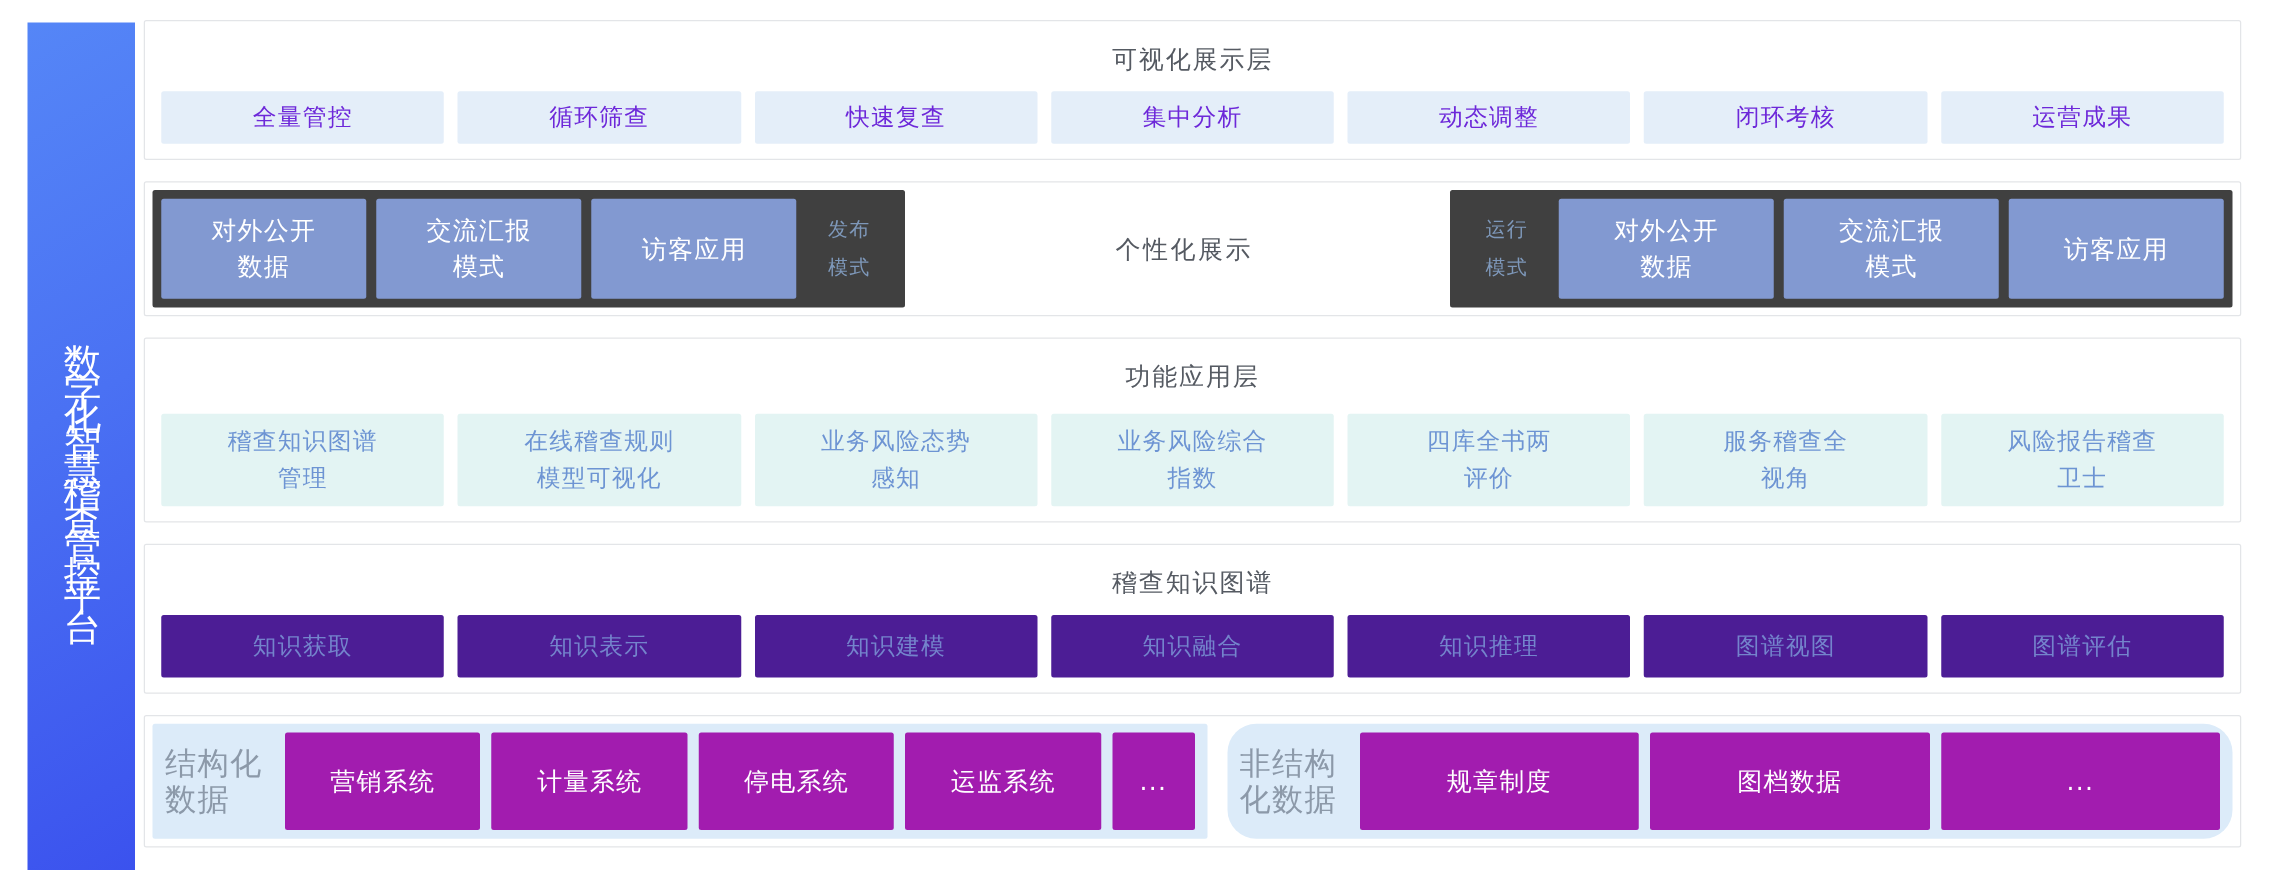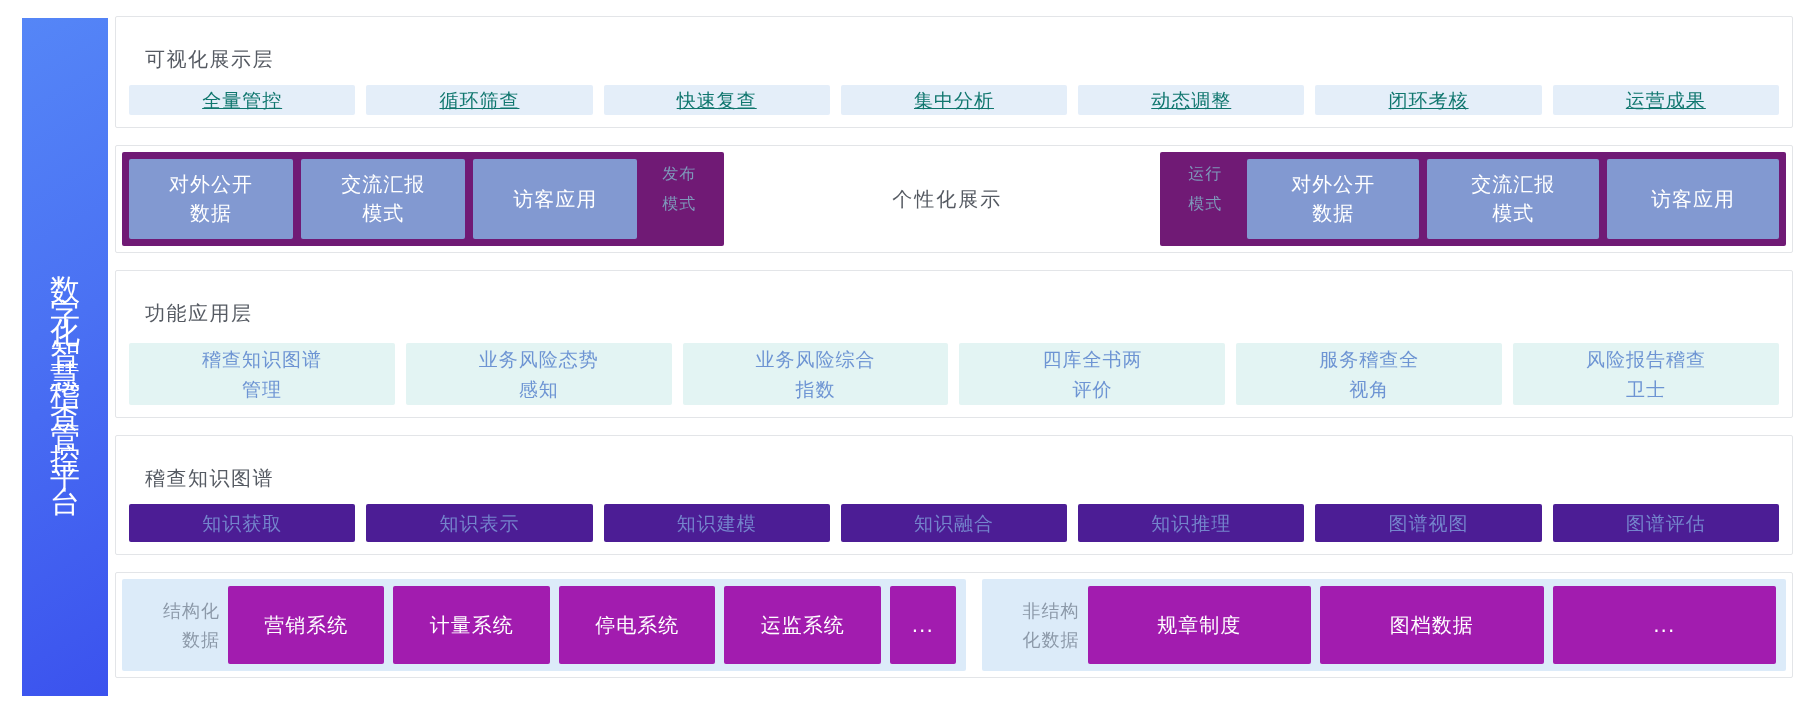--- a/index.html
+++ b/index.html
@@ -26,48 +26,48 @@
   .content {
     position: absolute; left: 115px; top: 0; width: 1678px;
     display: flex; flex-direction: column; gap: 17px;
     padding-top: 16px; box-sizing: border-box;
   }
   .layer {
     background: #ffffff; border: 1px solid #e3e5e8; border-radius: 2px;
     box-sizing: border-box;
   }
   .layer-title {
-    margin: 16px; text-align: left; font-size: 20px; font-weight: 400;
+    margin: 4px; text-align: center; font-size: 20px; font-weight: 400;
     color: #555a62; letter-spacing: 1.5px; line-height: 28px;
   }
 
   
   .titled-row { display: flex; flex-direction: column; padding: 12px 13px; }
   .titled-row .layer-title { margin-bottom: 12px; }
   .items-row { display: flex; gap: 11px; flex: 1; }
   .item {
     flex: 1; display: flex; align-items: center; justify-content: center;
     font-size: 19px; letter-spacing: 1px; border-radius: 2px;
     text-align: center; white-space: pre-line; line-height: 30px;
   }
   .row1 { height: 112px; }
-  .blue-item { background: #e4eef9; color: #0f766e; text-decoration: underline; }
+  .blue-item { background: #e4eef9; color: #6d28d9; }
 
   .row3 { height: 148px; }
   .row3 .layer-title { margin-bottom: 16px; }
   .mint-item { background: #e3f4f3; color: #6d94d3; }
 
   .row4 { height: 120px; }
   .lav-item { background: #4c1d95; color: #7484cc; }
 
   
   .row2 { height: 108px; padding: 6px; display: flex; align-items: stretch; }
   .mode-panel {
-    background: #701a75; border-radius: 2px;
-    display: flex; padding: 7px; gap: 4px;
+    background: #404040; border-radius: 2px;
+    display: flex; align-items: center; padding: 7px; gap: 4px;
     box-sizing: border-box;
   }
   .mode-panel.left  { width: 36.2%; }
   .mode-panel.right { width: 37.6%; }
   .mode-boxes { flex: 1; display: flex; gap: 8px; align-self: stretch; }
   .mode-box {
     flex: 1; background: #8299d1; color: #ffffff; font-size: 20px;
     display: flex; align-items: center; justify-content: center;
     text-align: center; white-space: pre-line; line-height: 29px;
     letter-spacing: 1px; border-radius: 2px;
@@ -82,23 +82,23 @@
   }
 
   
   .row5 { height: 106px; padding: 6px; display: flex; gap: 16px; }
   .data-panel {
     background: #dcebf9; border-radius: 2px;
     display: flex; align-items: center; padding: 7px 10px; gap: 8px;
     box-sizing: border-box;
   }
   .data-panel.structured   { flex: 105; }
-  .data-panel.unstructured { flex: 100; }
+  .data-panel.unstructured { flex: 100; border-radius: 23px; }
   .data-label {
-    width: 88px; text-align: right; font-size: 18px; color: #8c99a9;
+    width: 88px; text-align: left; font-size: 25px; color: #8c99a9;
     white-space: pre-line; line-height: 29px; letter-spacing: 1px; flex: none;
   }
   .data-boxes { flex: 1; display: flex; gap: 9px; align-self: stretch; }
   .data-box {
     flex: 1; background: #a21caf; color: #ffffff; font-size: 20px;
     display: flex; align-items: center; justify-content: center;
     letter-spacing: 1px; border-radius: 2px; text-align: center;
   }
   .structured .data-box:last-child { flex: 0.42; }
 </style>
@@ -150,20 +150,22 @@
             <div class="mode-box">访客应用</div>
           </div>
       </div>
     </section>
 
     <section class="layer titled-row row3">
       <h2 class="layer-title">功能应用层</h2>
       <div class="items-row">
           <div class="item mint-item">稽查知识图谱
 管理</div>
+          <div class="item mint-item">在线稽查规则
+模型可视化</div>
           <div class="item mint-item">业务风险态势
 感知</div>
           <div class="item mint-item">业务风险综合
 指数</div>
           <div class="item mint-item">四库全书两
 评价</div>
           <div class="item mint-item">服务稽查全
 视角</div>
           <div class="item mint-item">风险报告稽查
 卫士</div>

